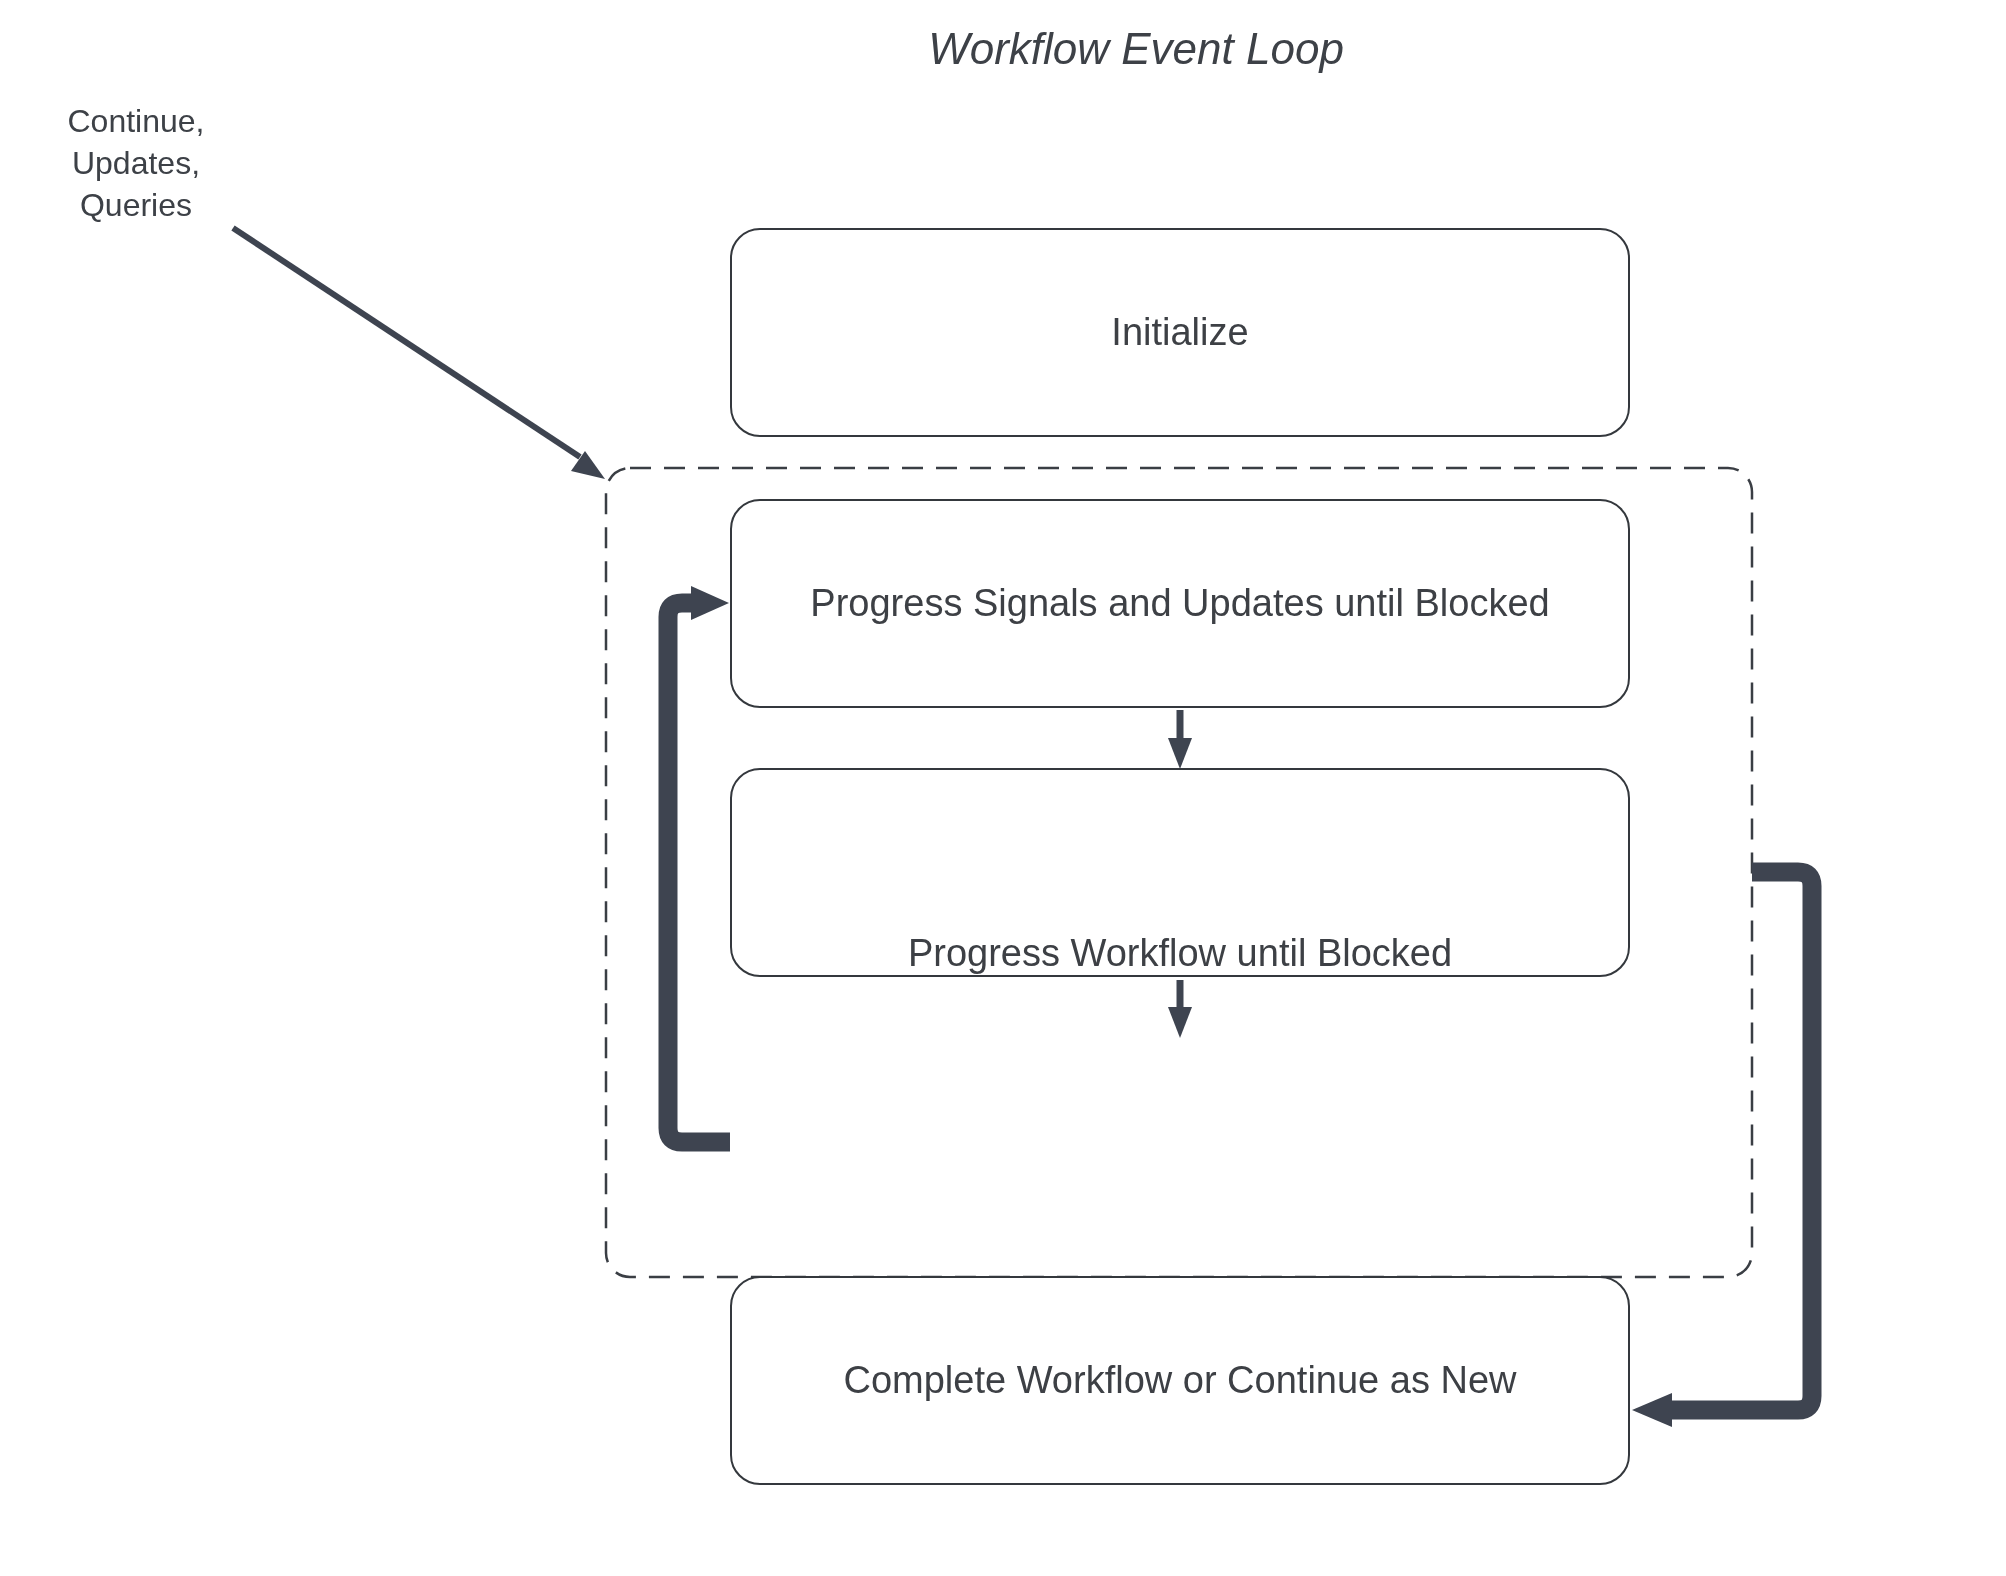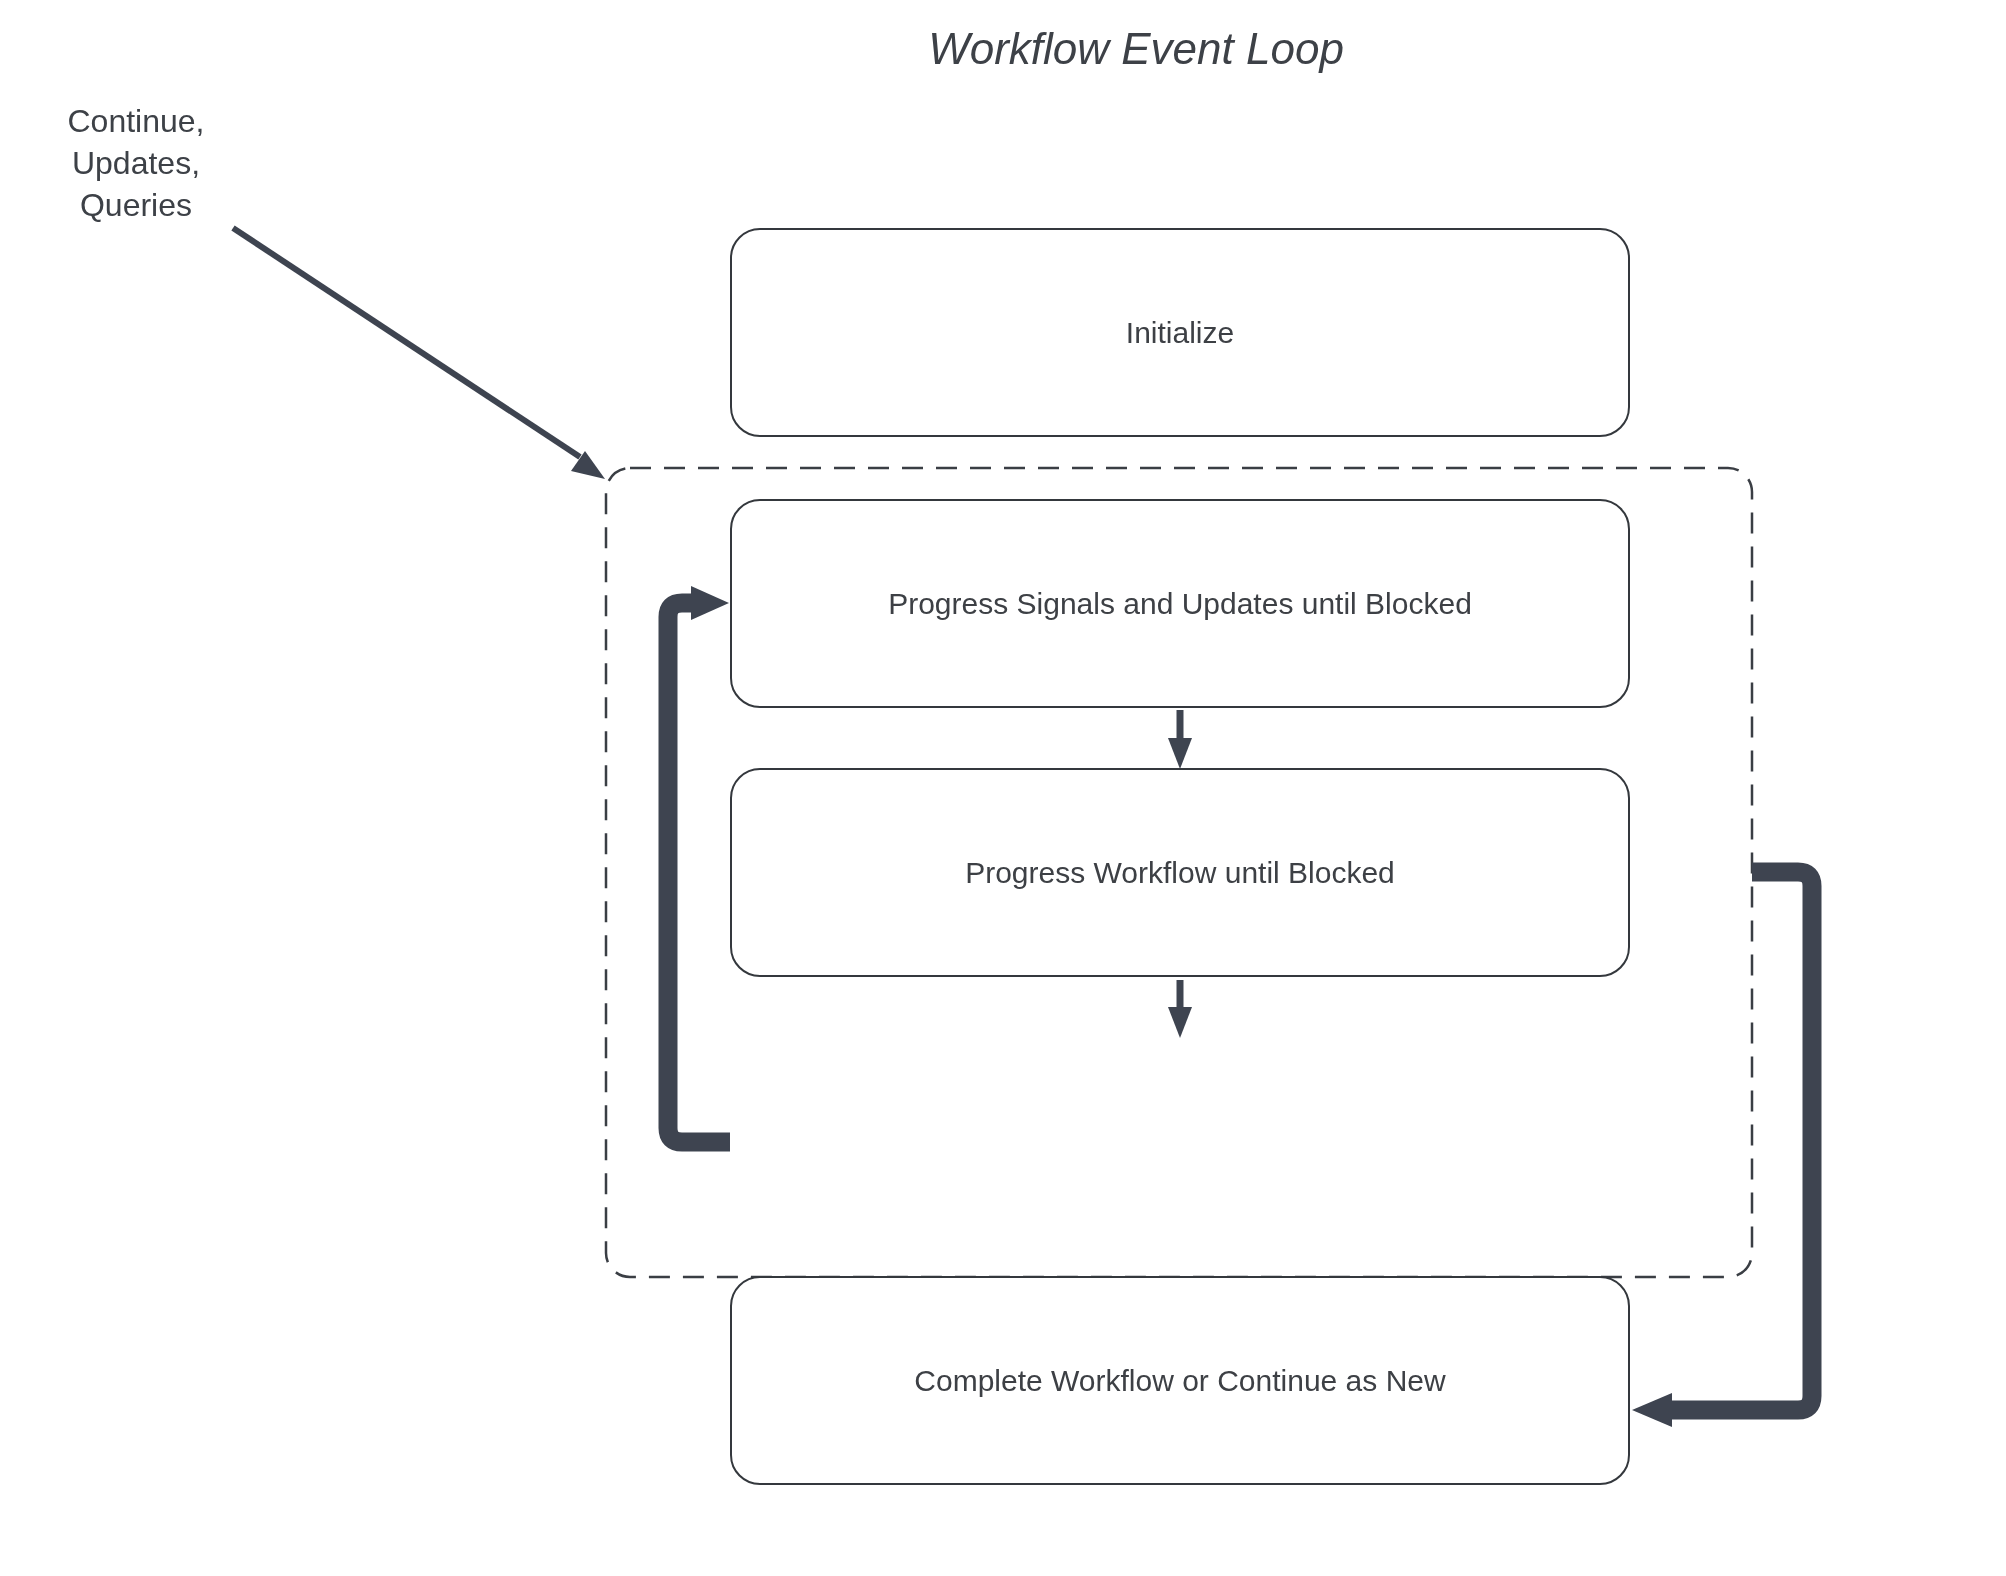--- a/index.html
+++ b/index.html
@@ -42,28 +42,28 @@
     width: 900px;
     height: 209px;
     box-sizing: border-box;
     background: #ffffff;
     border: 2px solid #34383d;
     border-radius: 30px;
     display: flex;
     align-items: center;
     justify-content: center;
     text-align: center;
-    font-size: 30px;
+    font-size: 38px;
     color: #3d4045;
     z-index: 2;
     padding: 0 18px;
   }
   .node-initialize        { top: 228px; }
   .node-progress-signals  { top: 499px; }
-  .node-progress-workflow { top: 768px; }
+  .node-progress-workflow { top: 768px; align-items: flex-end; }
   .node-execute-queries   { top: 1038px; }
   .node-complete          { top: 1276px; }
   .arrow-layer {
     position: absolute;
     left: 0;
     top: 0;
     z-index: 1;
   }
 </style>
 </head>

